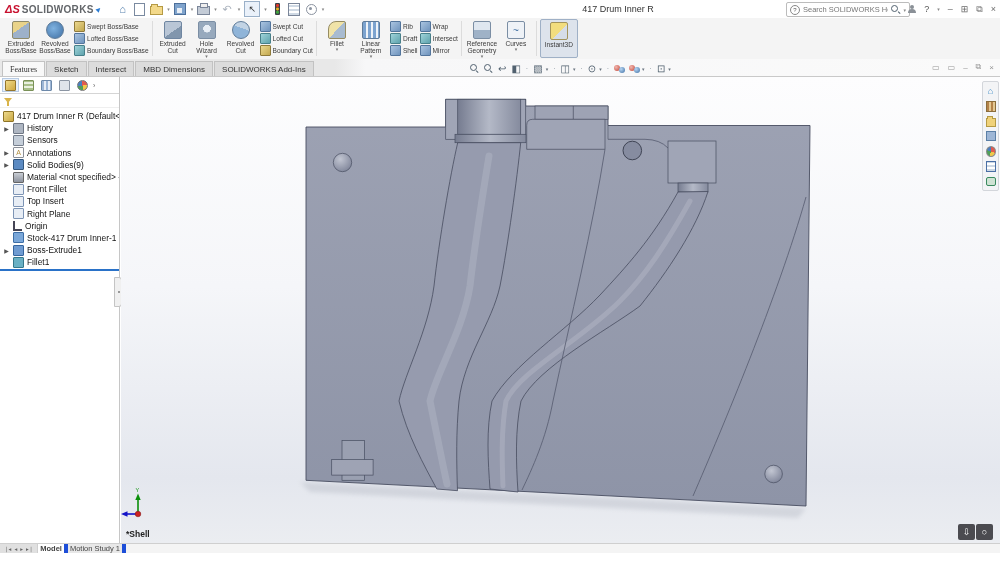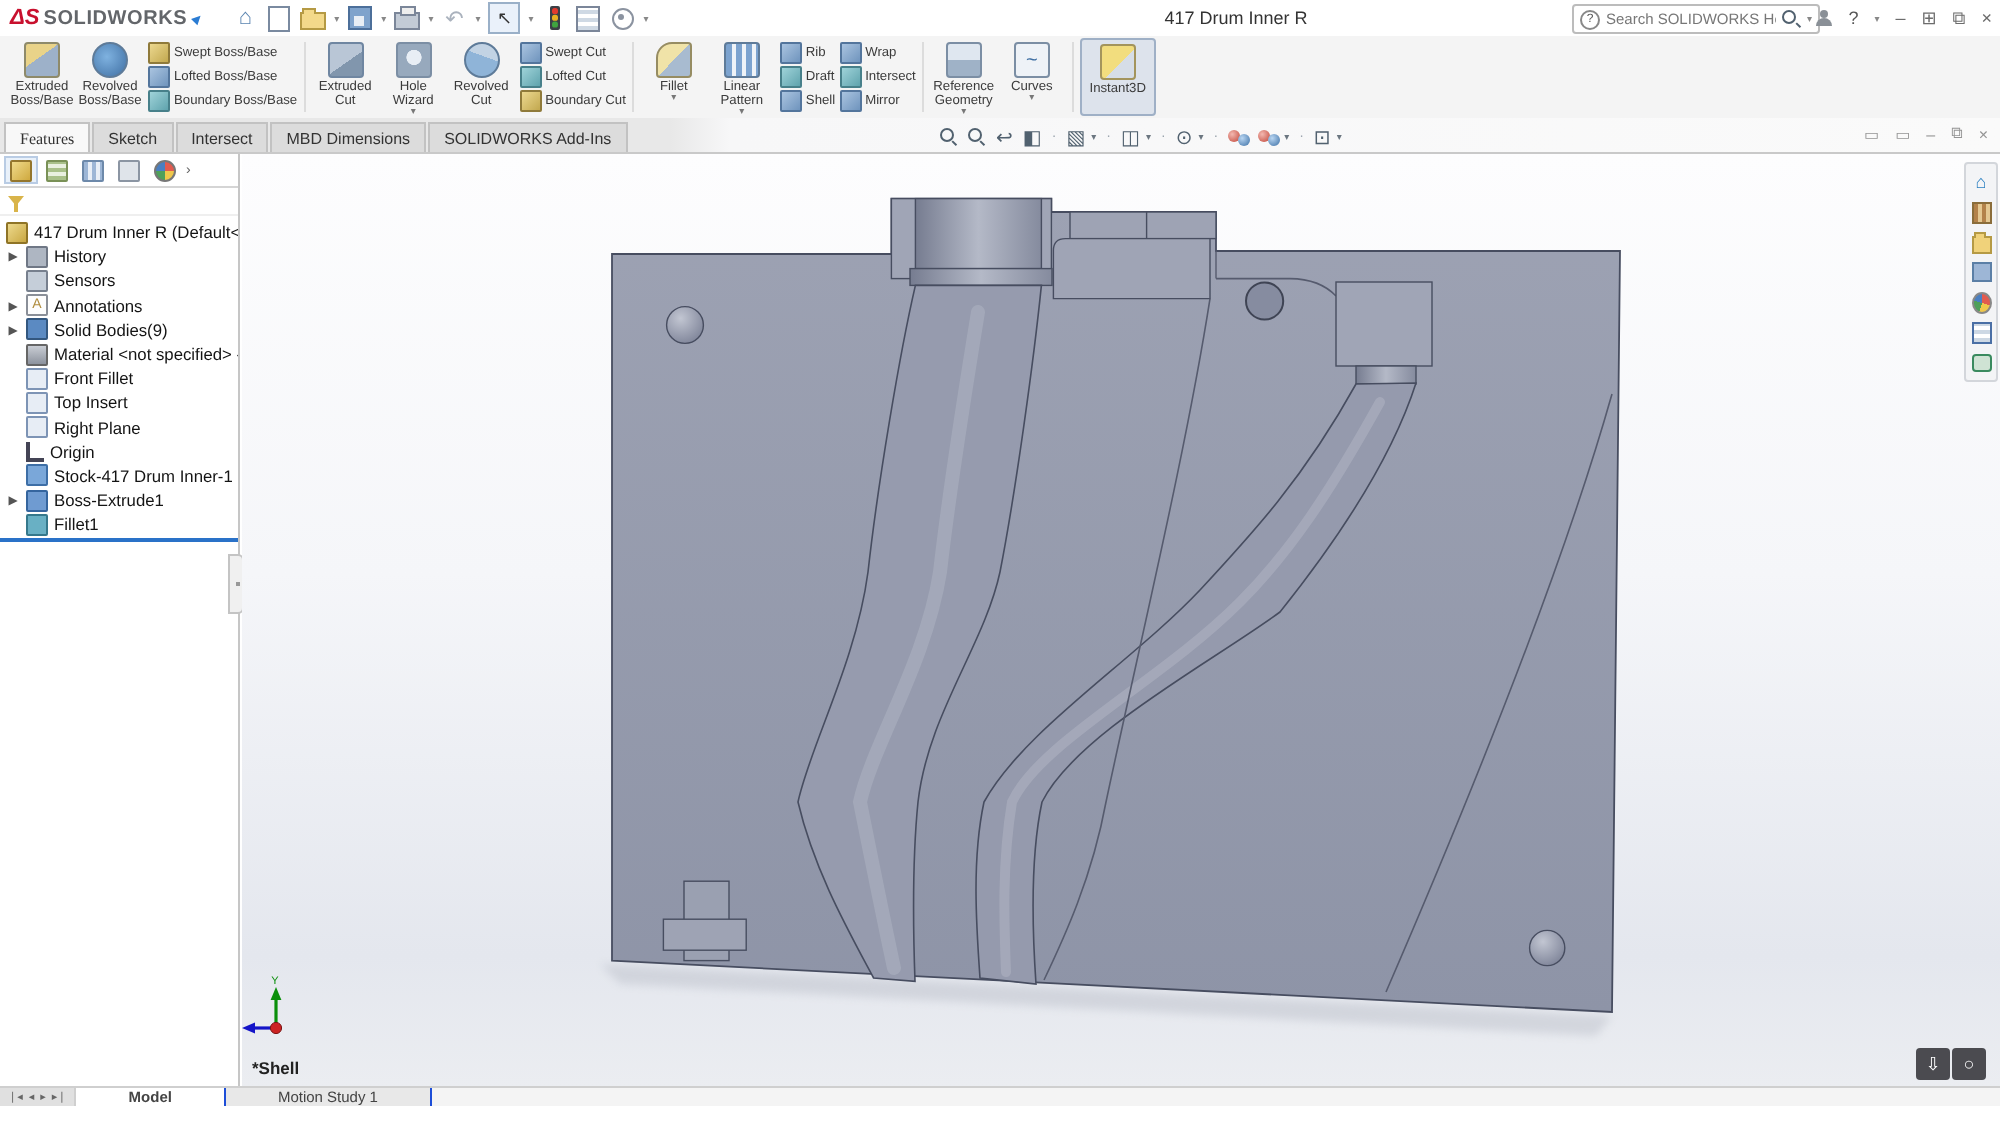--- a/index.html
+++ b/index.html
@@ -143,21 +143,21 @@
   .tp-folder::before{content:"";position:absolute;top:-3px;left:0;width:4px;height:2px;background:#f0d27a;border:1px solid #b59a44;border-bottom:none;}
   .tp-palette{width:9px;height:8px;background:#9db6d6;border:1px solid #5b7fa6;}
   .tp-sphere{width:9px;height:9px;border-radius:50%;background:conic-gradient(#e25b4f 0 30%,#f0c84b 30% 55%,#4fa05a 55% 80%,#4a7fc1 80%);border:1px solid #888;}
   .tp-props{width:9px;height:9px;background:repeating-linear-gradient(0deg,#cdd8e4 0 2px,#fff 2px 4px);border:1px solid #4a6fa5;}
   .tp-forum{width:9px;height:7px;background:#cfe3d4;border:1px solid #3a8a5f;border-radius:2px;margin-top:1px;}
   
   .bottomtabs{position:absolute;bottom:8px;left:0;right:0;height:10px;background:#f4f4f4;border-top:1px solid #cfcfcf;
               display:flex;align-items:stretch;font-size:7.5px;color:#444;box-sizing:border-box;}
   .btnav{display:flex;align-items:center;gap:3px;padding:0 4px;background:#e0e0e0;border-right:1px solid #cfcfcf;
          font-size:5.5px;color:#666;}
-  .btab{display:flex;align-items:center;padding:0 26px;border-right:1px solid #1d4ed8;background:#e8e8e8;}
+  .btab{display:flex;align-items:center;padding:0 2px;border-right:4px solid #1d4ed8;background:#e8e8e8;}
   .btab.active{background:#fff;font-weight:bold;}
   .statusbar{position:absolute;bottom:0;left:0;right:0;height:8px;background:#f1f1f1;border-top:1px solid #d4d4d4;
              display:flex;align-items:center;font-size:7.3px;color:#333;padding:0 4px;box-sizing:border-box;}
   .sb-left{flex:1;}
   .sb-seg{padding:0 14px;border-left:1px solid #d8d8d8;display:flex;align-items:center;gap:3px;}
   .globe{width:6px;height:6px;border:1px solid #777;border-radius:50%;position:relative;}
   .globe::after{content:"";position:absolute;left:0;top:2px;width:5px;height:1px;background:#777;}
 </style>
 </head>
 <body>

